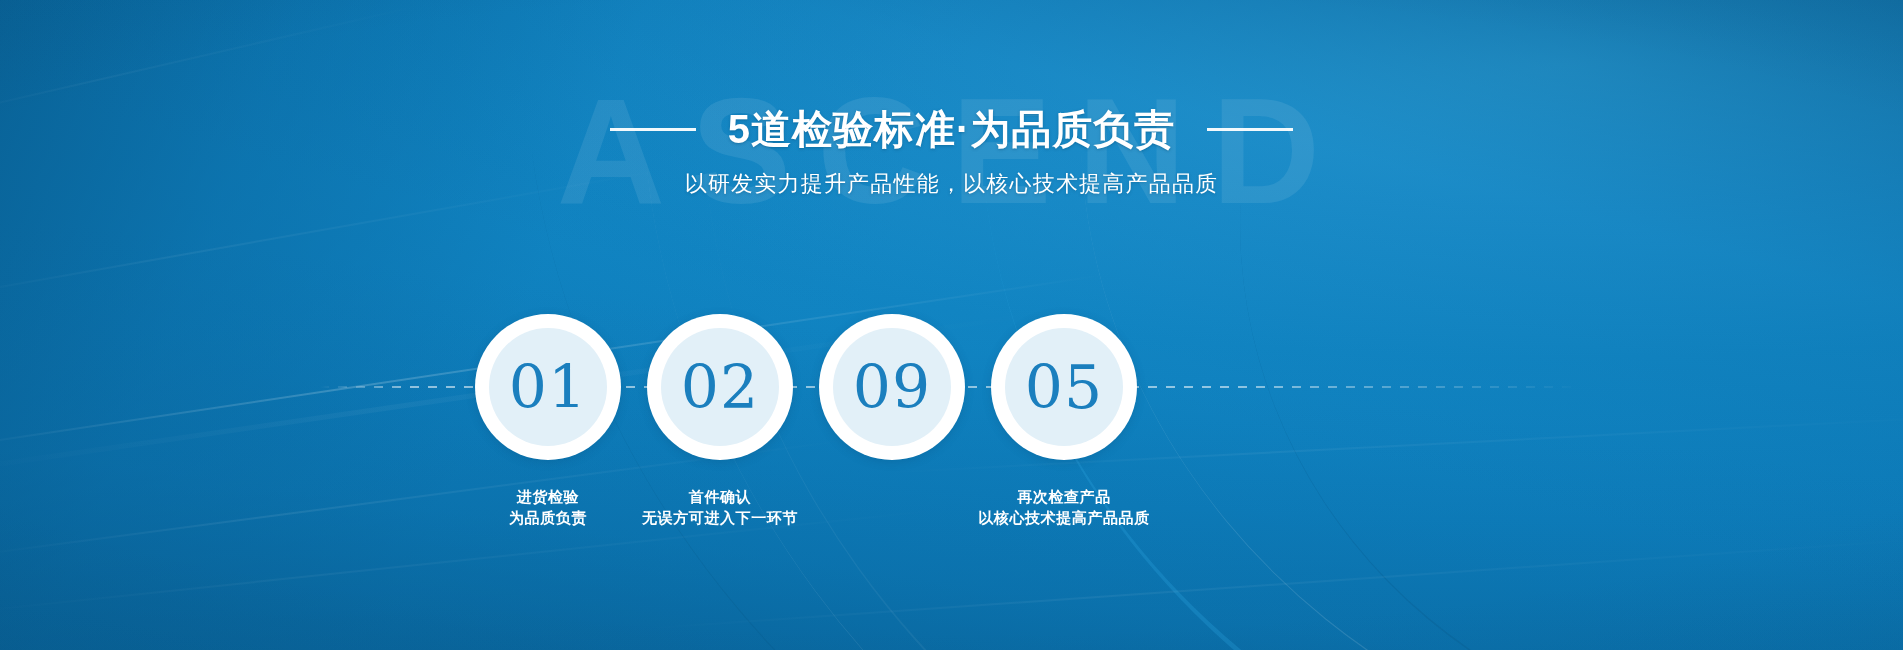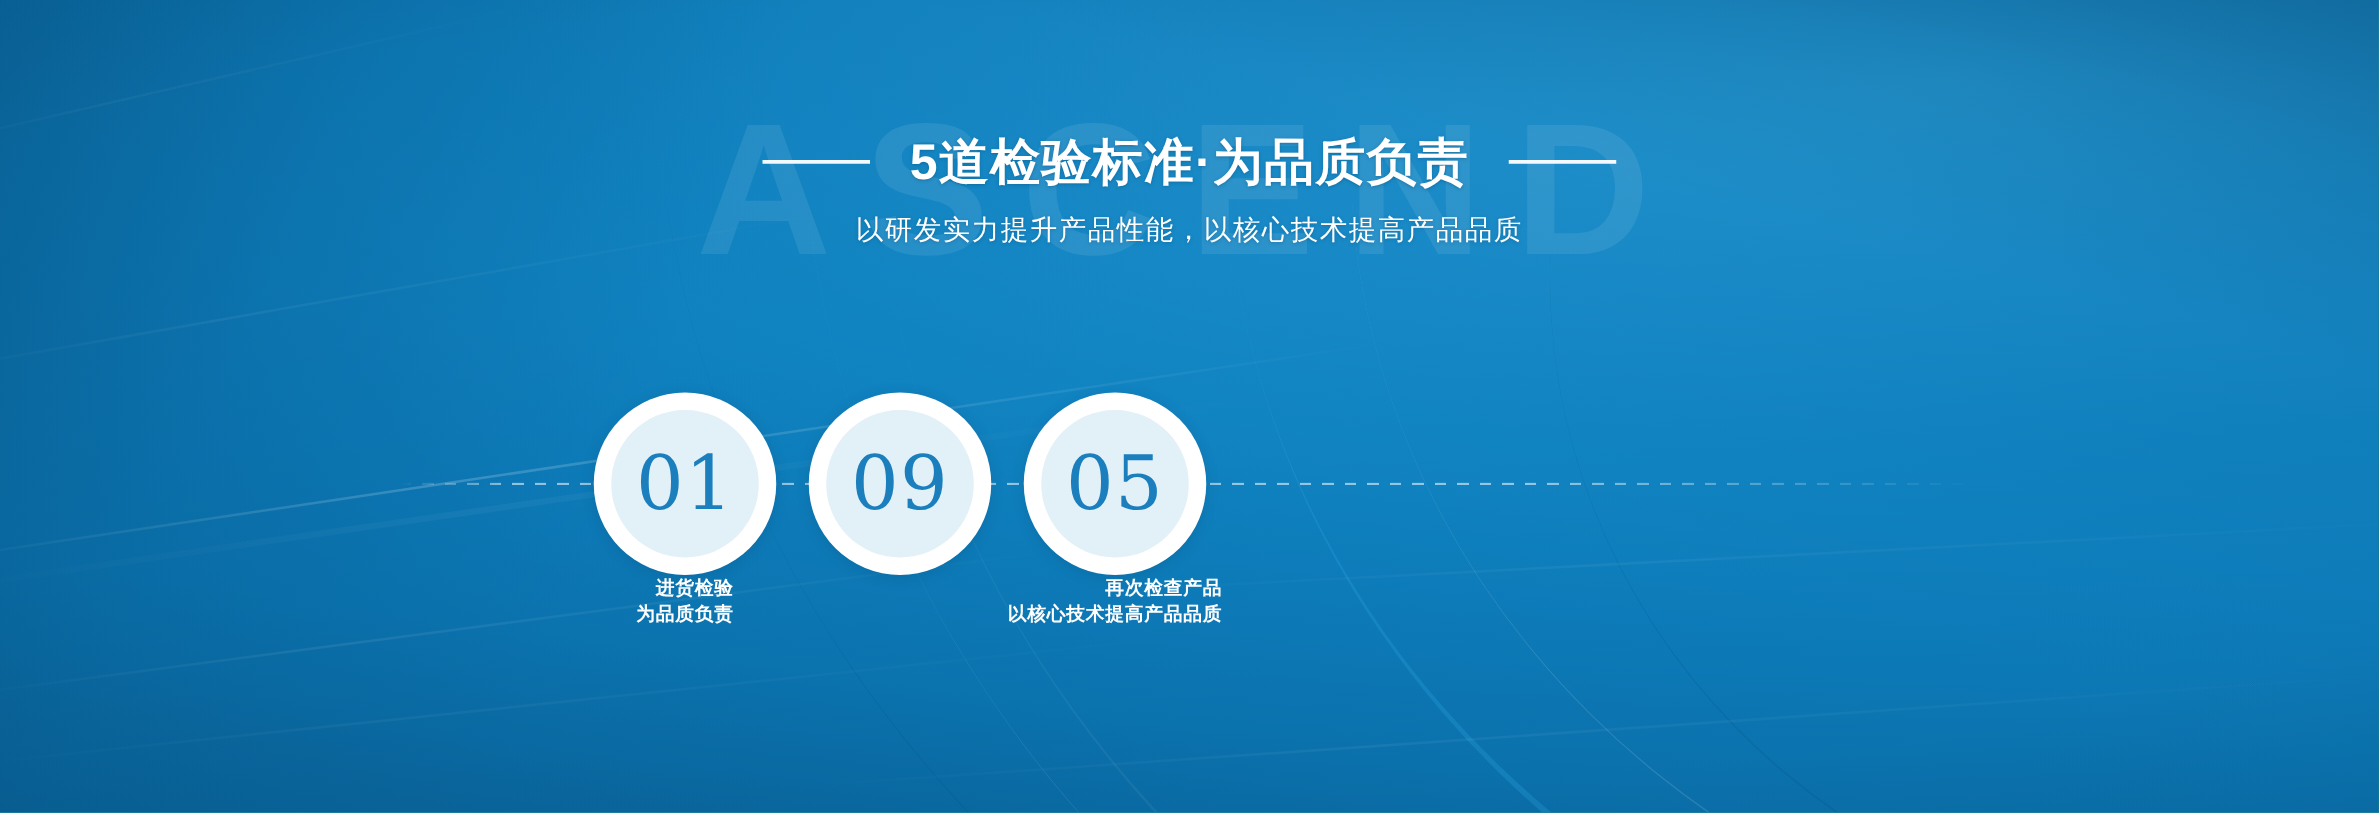--- a/index.html
+++ b/index.html
@@ -189,21 +189,22 @@
   }
   .num{
     font-family:"DejaVu Serif","Liberation Serif",serif;
     font-size:60px;
     font-weight:400;
     color:#1b7fbe;
     letter-spacing:1px;
     line-height:1;
   }
   .caption{
-    text-align:right;
+    margin-top:26px;
+    text-align:center;
     color:#ffffff;
     white-space:nowrap;
   }
   .cap-1{ font-size:15px; font-weight:700; letter-spacing:.6px; line-height:21px; }
   .cap-2{ font-size:15px; font-weight:700; letter-spacing:.6px; line-height:21px; }
 </style>
 </head>
 <body>
 
 <div id="stage">
@@ -252,20 +253,31 @@
           <div class="circle-inner">
             <span class="num">01</span>
           </div>
         </div>
         <div class="caption">
           <div class="cap-1">进货检验</div>
           <div class="cap-2">为品质负责</div>
         </div>
       </div>
 
+      <div class="step">
+        <div class="circle">
+          <div class="circle-inner">
+            <span class="num">02</span>
+          </div>
+        </div>
+        <div class="caption">
+          <div class="cap-1">首件确认</div>
+          <div class="cap-2">无误方可进入下一环节</div>
+        </div>
+      </div>
 
       <div class="step">
         <div class="circle">
           <div class="circle-inner">
             <span class="num">09</span>
           </div>
         </div>
       </div>
 
 

